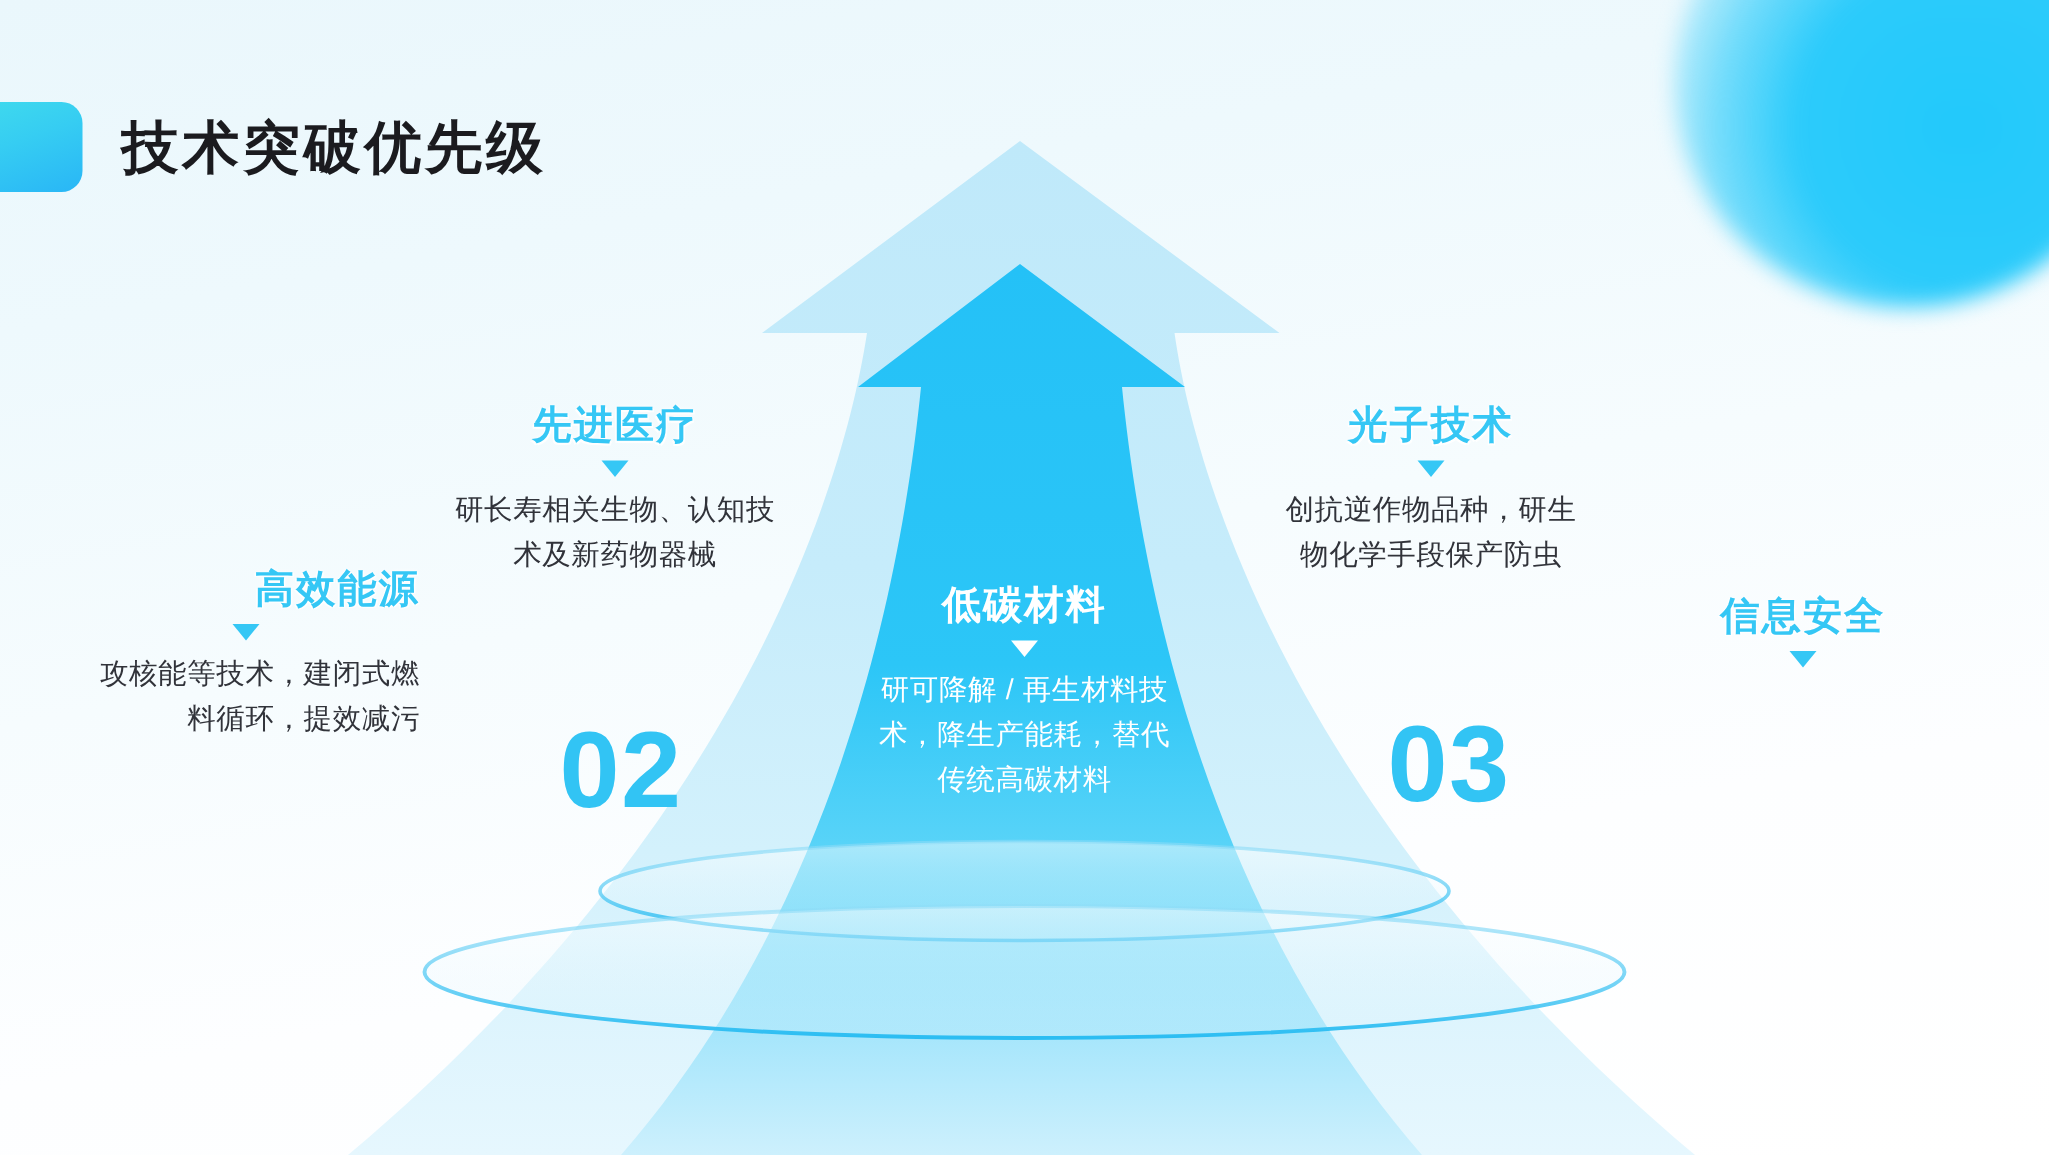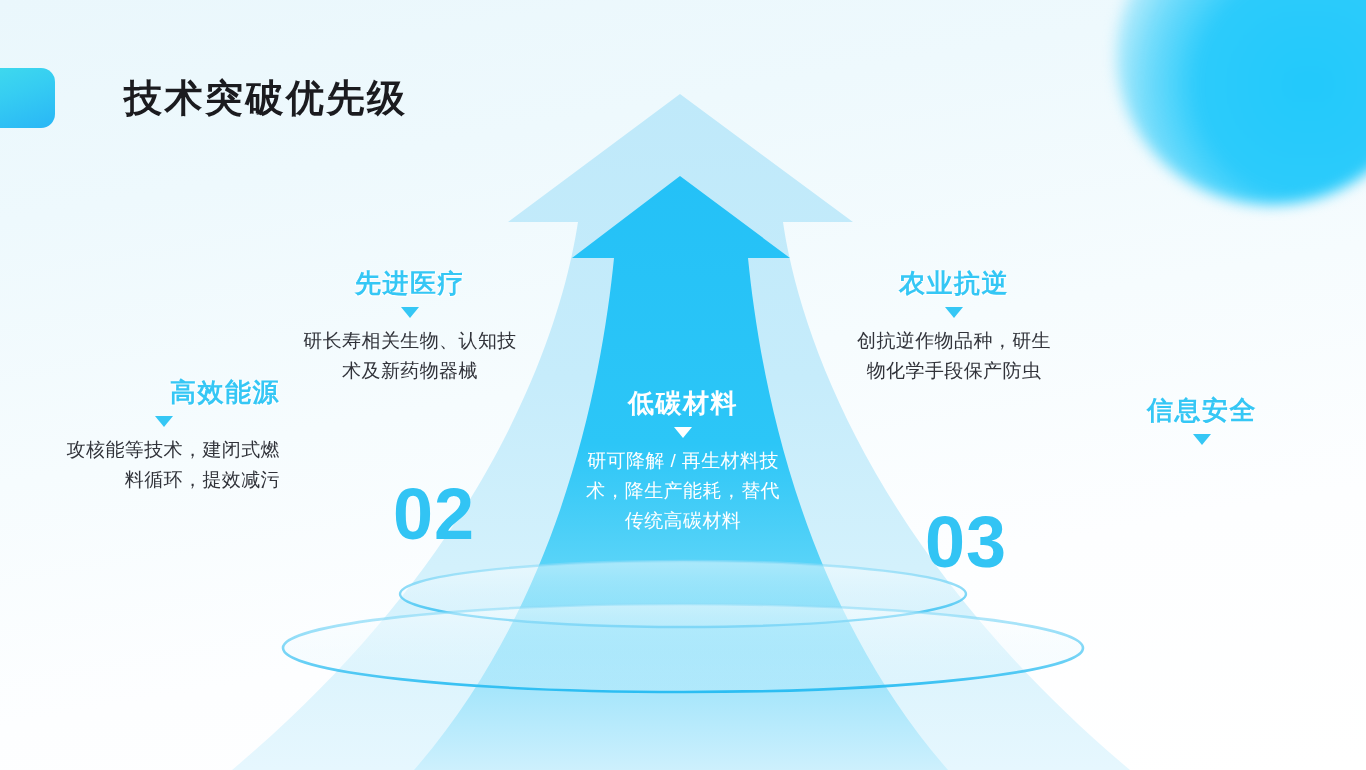--- a/index.html
+++ b/index.html
@@ -33,21 +33,21 @@
   
   #arrow-art {
     position:absolute; left:0; top:0;
     width:1366px; height:770px;
     pointer-events:none;
   }
 
   
   #title-bar {
     position:absolute; left:0; top:68px;
-    display:flex; align-items:center;gap:43px;
+    display:flex; align-items:center;
   }
   #title-accent {
     width:55px; height:60px;
     border-radius:0 14px 14px 0;
     background:linear-gradient(160deg,#3ed8ee 0%,#36cdf2 38%,#29b6f6 100%);
   }
   #title-text {
     margin-left:26px;
     font-size:38px;
     font-weight:bold;
@@ -180,26 +180,26 @@
     <div class="item-desc">研长寿相关生物、认知技术及新药物器械</div>
   </div>
 
   <div class="item" id="item-center" style="left:583px; top:386px; width:200px;">
     <div class="item-title">低碳材料</div>
     <div class="marker"></div>
     <div class="item-desc">研可降解 / 再生材料技术，降生产能耗，替代传统高碳材料</div>
   </div>
 
   <div class="item" id="item-3" style="left:848px; top:266px; width:212px;">
-    <div class="item-title">农业抗逆</div>
+    <div class="item-title">光子技术</div>
     <div class="marker"></div>
     <div class="item-desc">创抗逆作物品种，研生物化学手段保产防虫</div>
   </div>
 
   <div class="item" id="item-4" style="left:1086px; top:393px; width:232px;">
     <div class="item-title">信息安全</div>
     <div class="marker"></div>
   </div>
 
-  <div class="big-num" style="left:373px; top:478px;margin-left:20px;">02</div>
-  <div class="big-num" style="left:925px; top:506px;">03</div>
+  <div class="big-num" style="left:373px; top:478px;">02</div>
+  <div class="big-num" style="left:925px; top:474px;">03</div>
 
 </div>
 
 </body></html>

